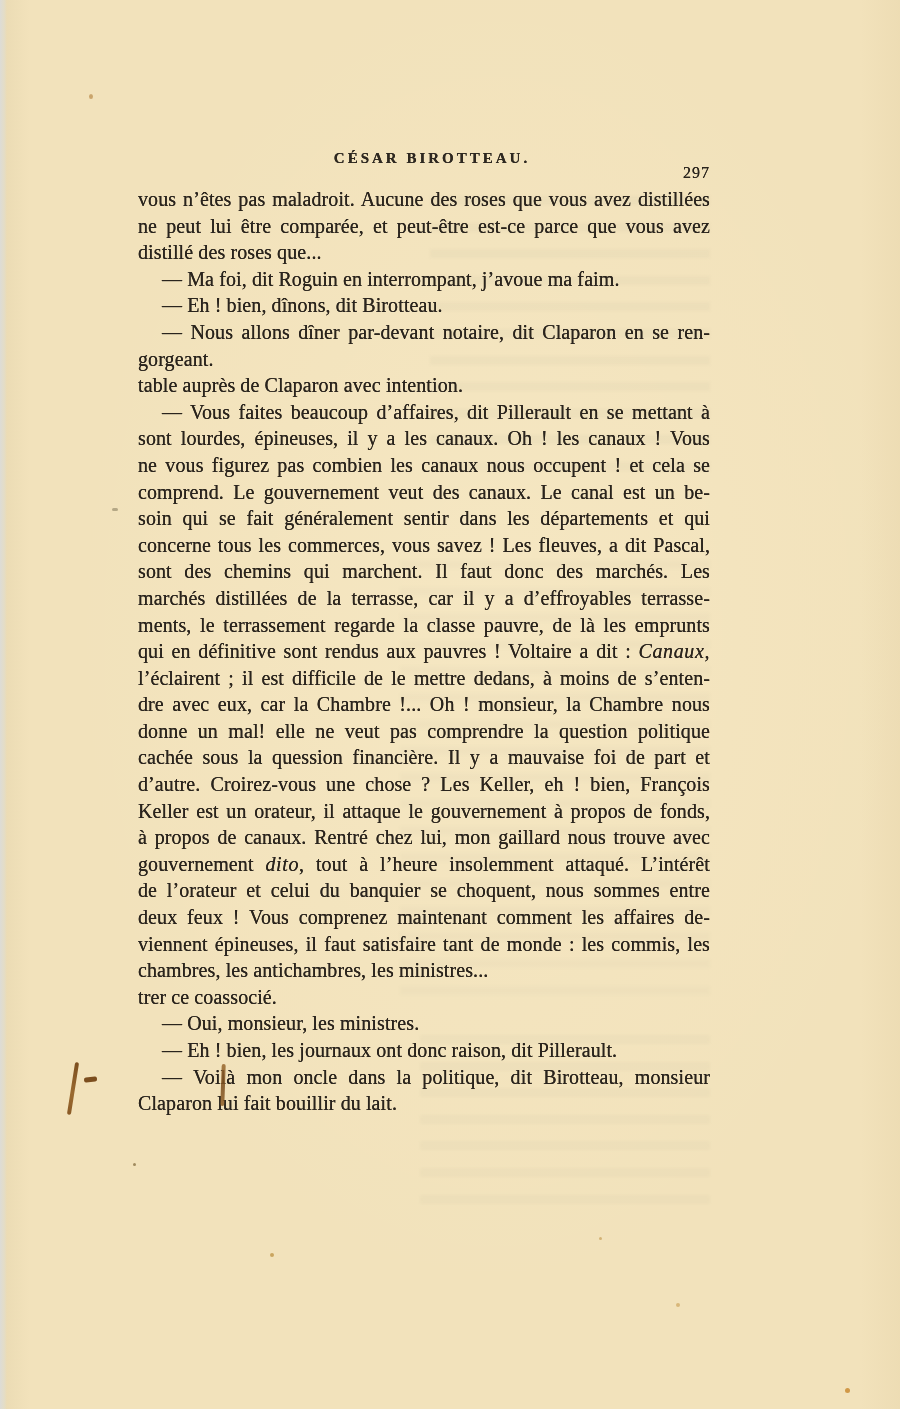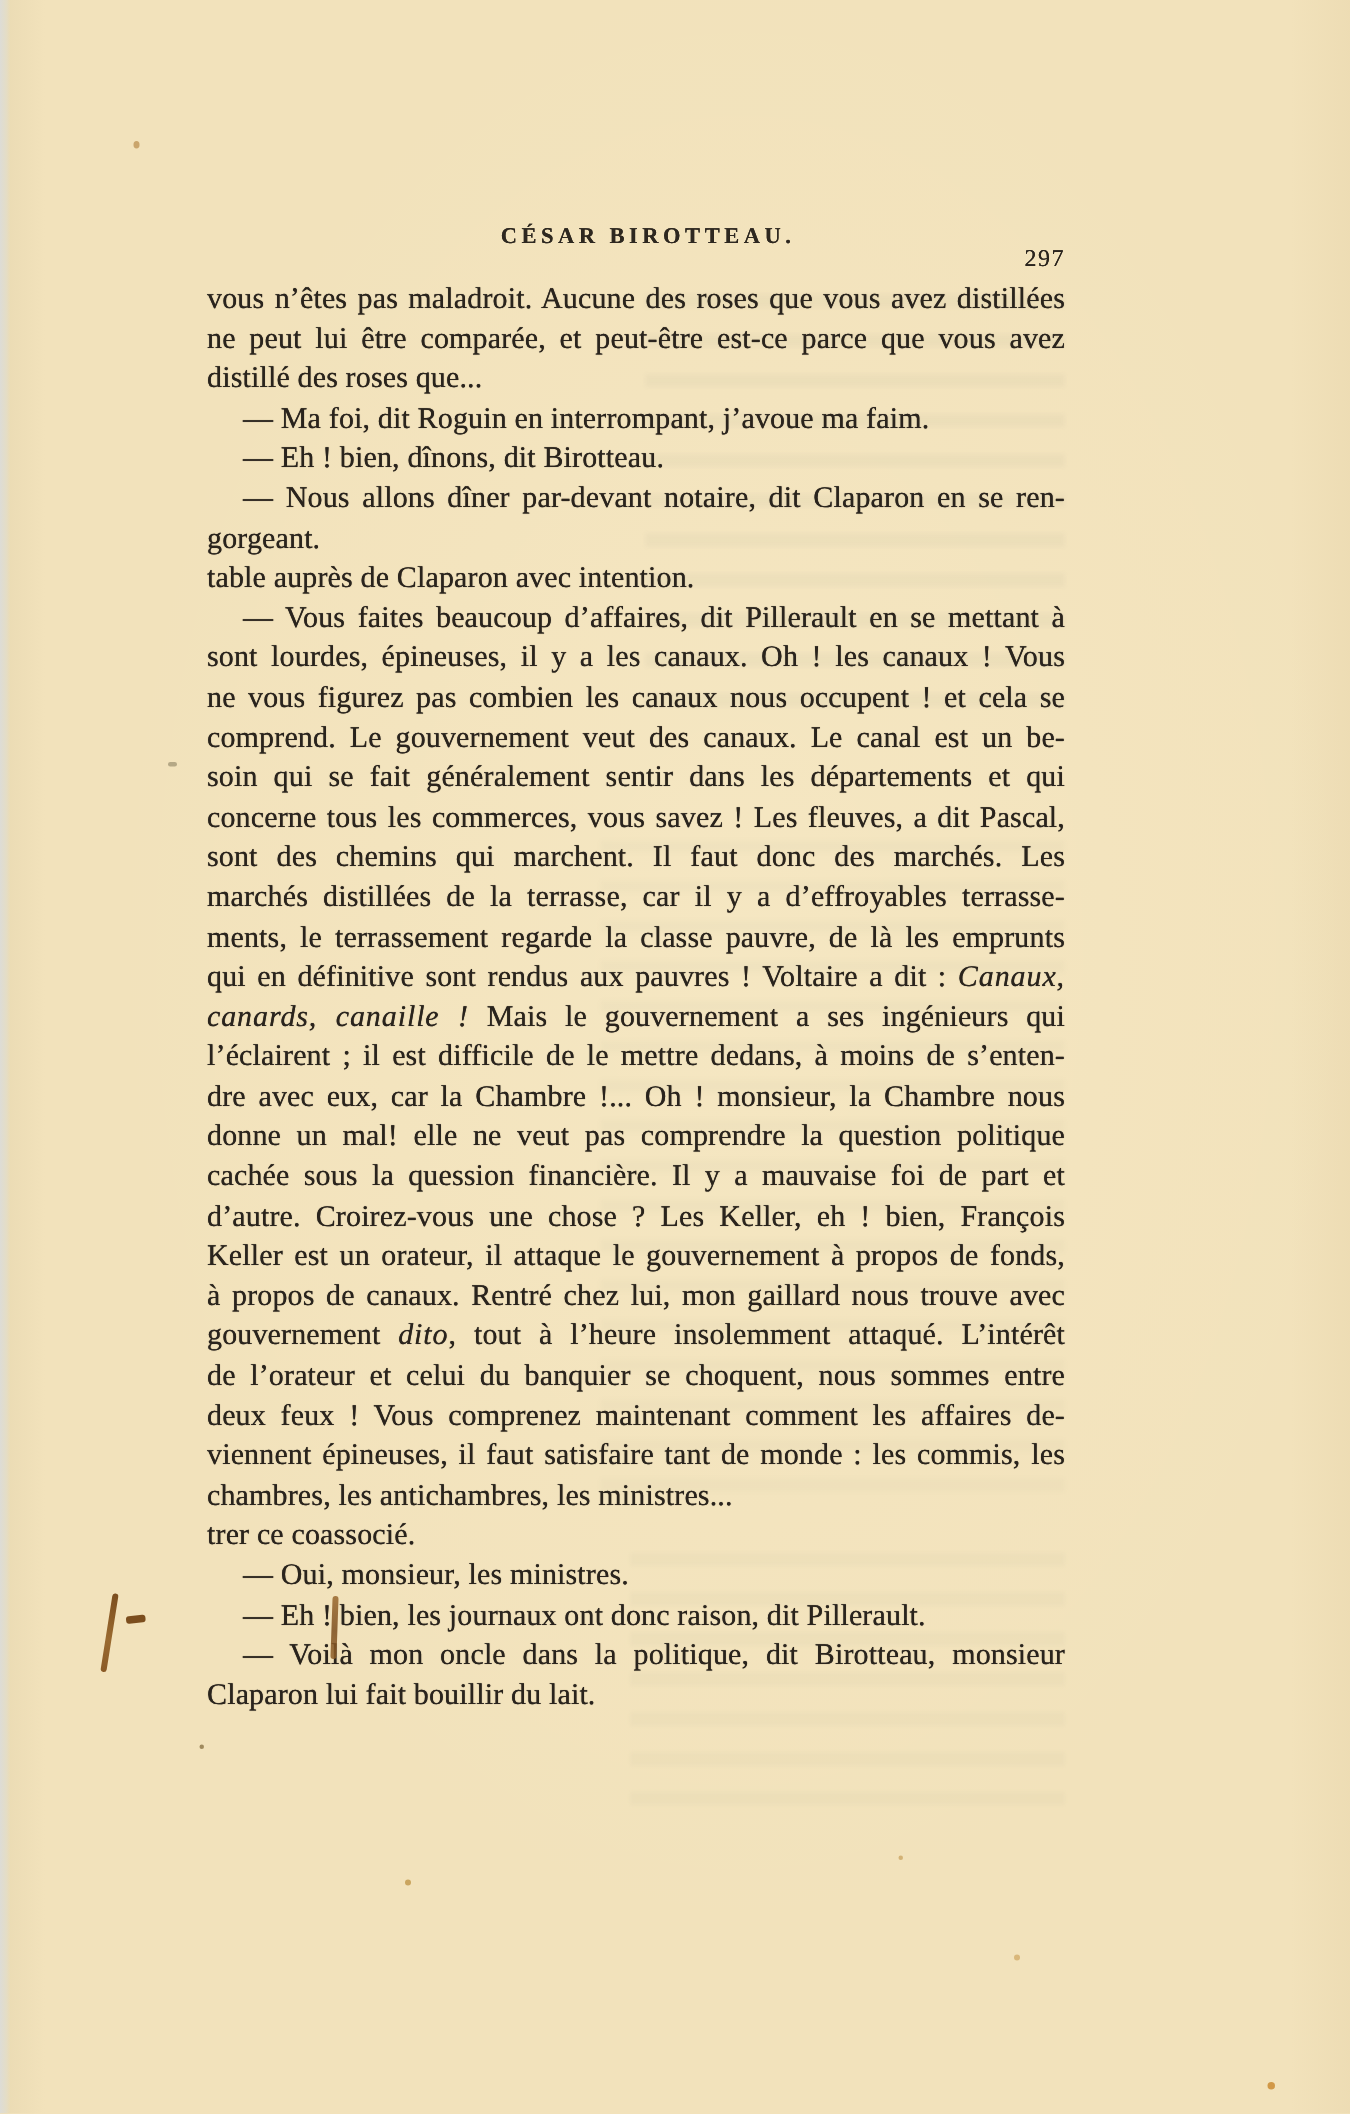--- a/index.html
+++ b/index.html
@@ -159,21 +159,20 @@
     <div class="line indent"><span>— Vous faites beaucoup d’affaires, dit Pillerault en se mettant à</span></div>
     <div class="line"><span>sont lourdes, épineuses, il y a les canaux. Oh ! les canaux ! Vous</span></div>
     <div class="line"><span>ne vous figurez pas combien les canaux nous occupent ! et cela se</span></div>
     <div class="line"><span>comprend. Le gouvernement veut des canaux. Le canal est un be-</span></div>
     <div class="line"><span>soin qui se fait généralement sentir dans les départements et qui</span></div>
     <div class="line"><span>concerne tous les commerces, vous savez ! Les fleuves, a dit Pascal,</span></div>
     <div class="line"><span>sont des chemins qui marchent. Il faut donc des marchés. Les</span></div>
     <div class="line"><span>marchés distillées de la terrasse, car il y a d’effroyables terrasse-</span></div>
     <div class="line"><span>ments, le terrassement regarde la classe pauvre, de là les emprunts</span></div>
     <div class="line"><span>qui en définitive sont rendus aux pauvres ! Voltaire a dit : </span><span class="it">Canaux,</span></div>
-    <div class="line"><span class="it">canards, canaille !</span><span> Mais le gouvernement a ses ingénieurs qui</span></div>
     <div class="line"><span>l’éclairent ; il est difficile de le mettre dedans, à moins de s’enten-</span></div>
     <div class="line"><span>dre avec eux, car la Chambre !... Oh ! monsieur, la Chambre nous</span></div>
     <div class="line"><span>donne un mal! elle ne veut pas comprendre la question politique</span></div>
     <div class="line"><span>cachée sous la quession financière. Il y a mauvaise foi de part et</span></div>
     <div class="line"><span>d’autre. Croirez-vous une chose ? Les Keller, eh ! bien, François</span></div>
     <div class="line"><span>Keller est un orateur, il attaque le gouvernement à propos de fonds,</span></div>
     <div class="line"><span>à propos de canaux. Rentré chez lui, mon gaillard nous trouve avec</span></div>
     <div class="line"><span>gouvernement </span><span class="it">dito</span><span>, tout à l’heure insolemment attaqué. L’intérêt</span></div>
     <div class="line"><span>de l’orateur et celui du banquier se choquent, nous sommes entre</span></div>
     <div class="line"><span>deux feux ! Vous comprenez maintenant comment les affaires de-</span></div>

